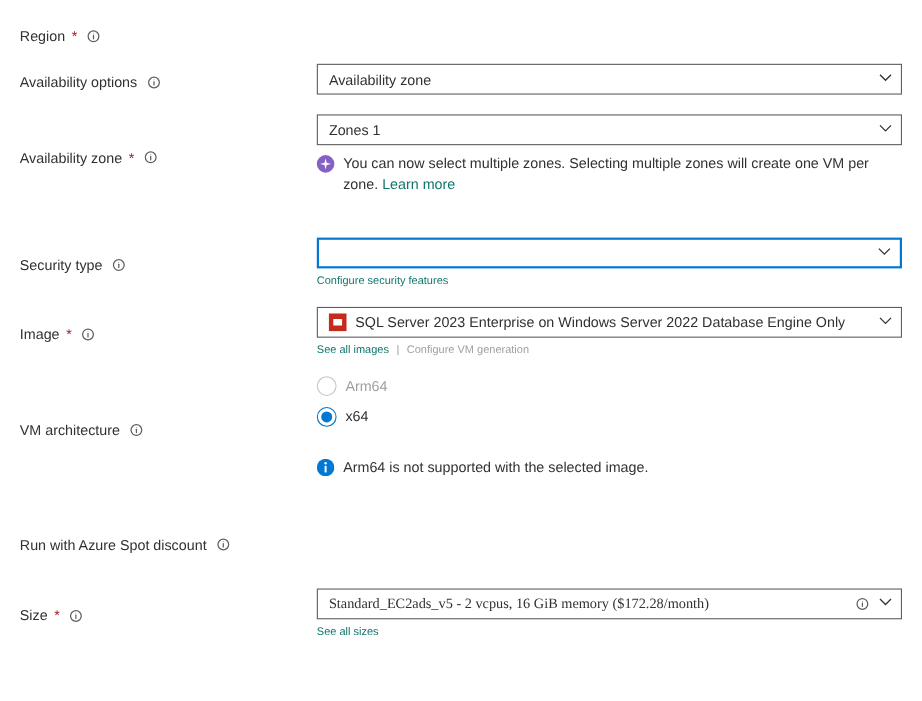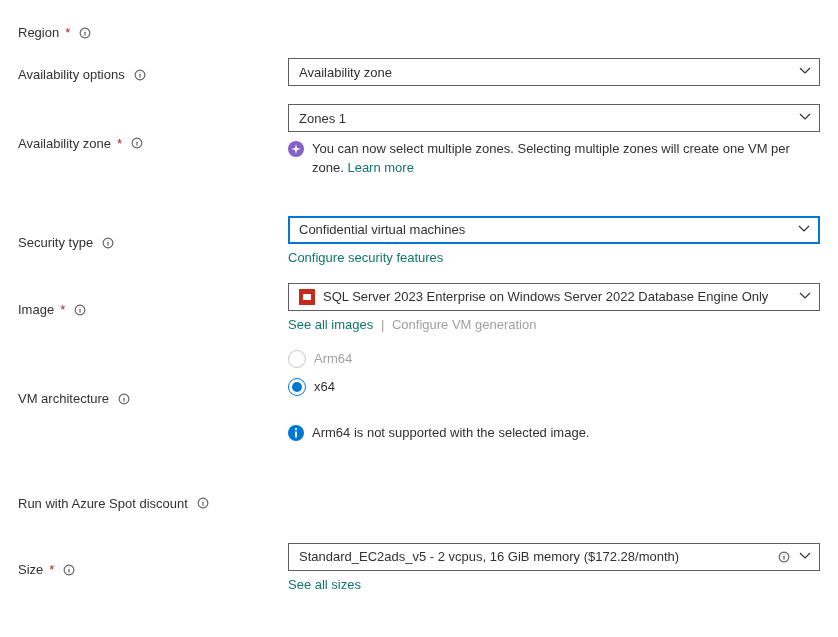--- a/index.html
+++ b/index.html
@@ -102,21 +102,21 @@
       fill: #ffffff;
     }
     .dropdown .inner-info {
       position: absolute;
       right: 28px;
       top: 50%;
       transform: translateY(-50%);
     }
     .sub-link-row {
       margin-top: 6px;
-      font-size: 13px;
+      font-size: 10px;
     }
     .link {
       color: #0f766e;
       text-decoration: none;
       cursor: pointer;
     }
     .disabled-text {
       color: #a19f9d;
       margin-top: 48px;
     }
@@ -293,21 +293,20 @@
     <span class="info-icon">
       <svg viewBox="0 0 16 16">
           <circle cx="8" cy="8" r="6.5"></circle>
           <line x1="8" y1="7" x2="8" y2="11" stroke-linecap="round"></line>
           <circle cx="8" cy="4.8" r="0.6" fill="#605e5c" stroke="none"></circle>
         </svg>
     </span>
   </div>
   <div class="control-col">
     <div class="dropdown focused-blue">
-      <span class="dropdown-text">Confidential virtual machines</span>
       <span class="chevron">
         <svg viewBox="0 0 12 12">
             <path d="M1 3.5 L6 8.5 L11 3.5" fill="none" stroke="#323130" stroke-width="1.2"></path>
           </svg>
       </span>
     </div>
     <div class="sub-link-row">
       <a class="link">Configure security features</a>
     </div>
   </div>
@@ -405,21 +404,21 @@
     <span class="required">*</span>
     <span class="info-icon">
       <svg viewBox="0 0 16 16">
           <circle cx="8" cy="8" r="6.5"></circle>
           <line x1="8" y1="7" x2="8" y2="11" stroke-linecap="round"></line>
           <circle cx="8" cy="4.8" r="0.6" fill="#605e5c" stroke="none"></circle>
         </svg>
     </span>
   </div>
   <div class="control-col">
-    <div class="dropdown" style="padding-right:76px;">
+    <div class="dropdown" style="padding-right:76px;font-family:Liberation Serif, serif;">
       <span class="dropdown-text">Standard_EC2ads_v5 - 2 vcpus, 16 GiB memory ($172.28/month)</span>
       <span class="inner-info info-icon">
         <svg viewBox="0 0 16 16">
             <circle cx="8" cy="8" r="6.5"></circle>
             <line x1="8" y1="7" x2="8" y2="11" stroke-linecap="round"></line>
             <circle cx="8" cy="4.8" r="0.6" fill="#605e5c" stroke="none"></circle>
           </svg>
       </span>
       <span class="chevron">
         <svg viewBox="0 0 12 12">

